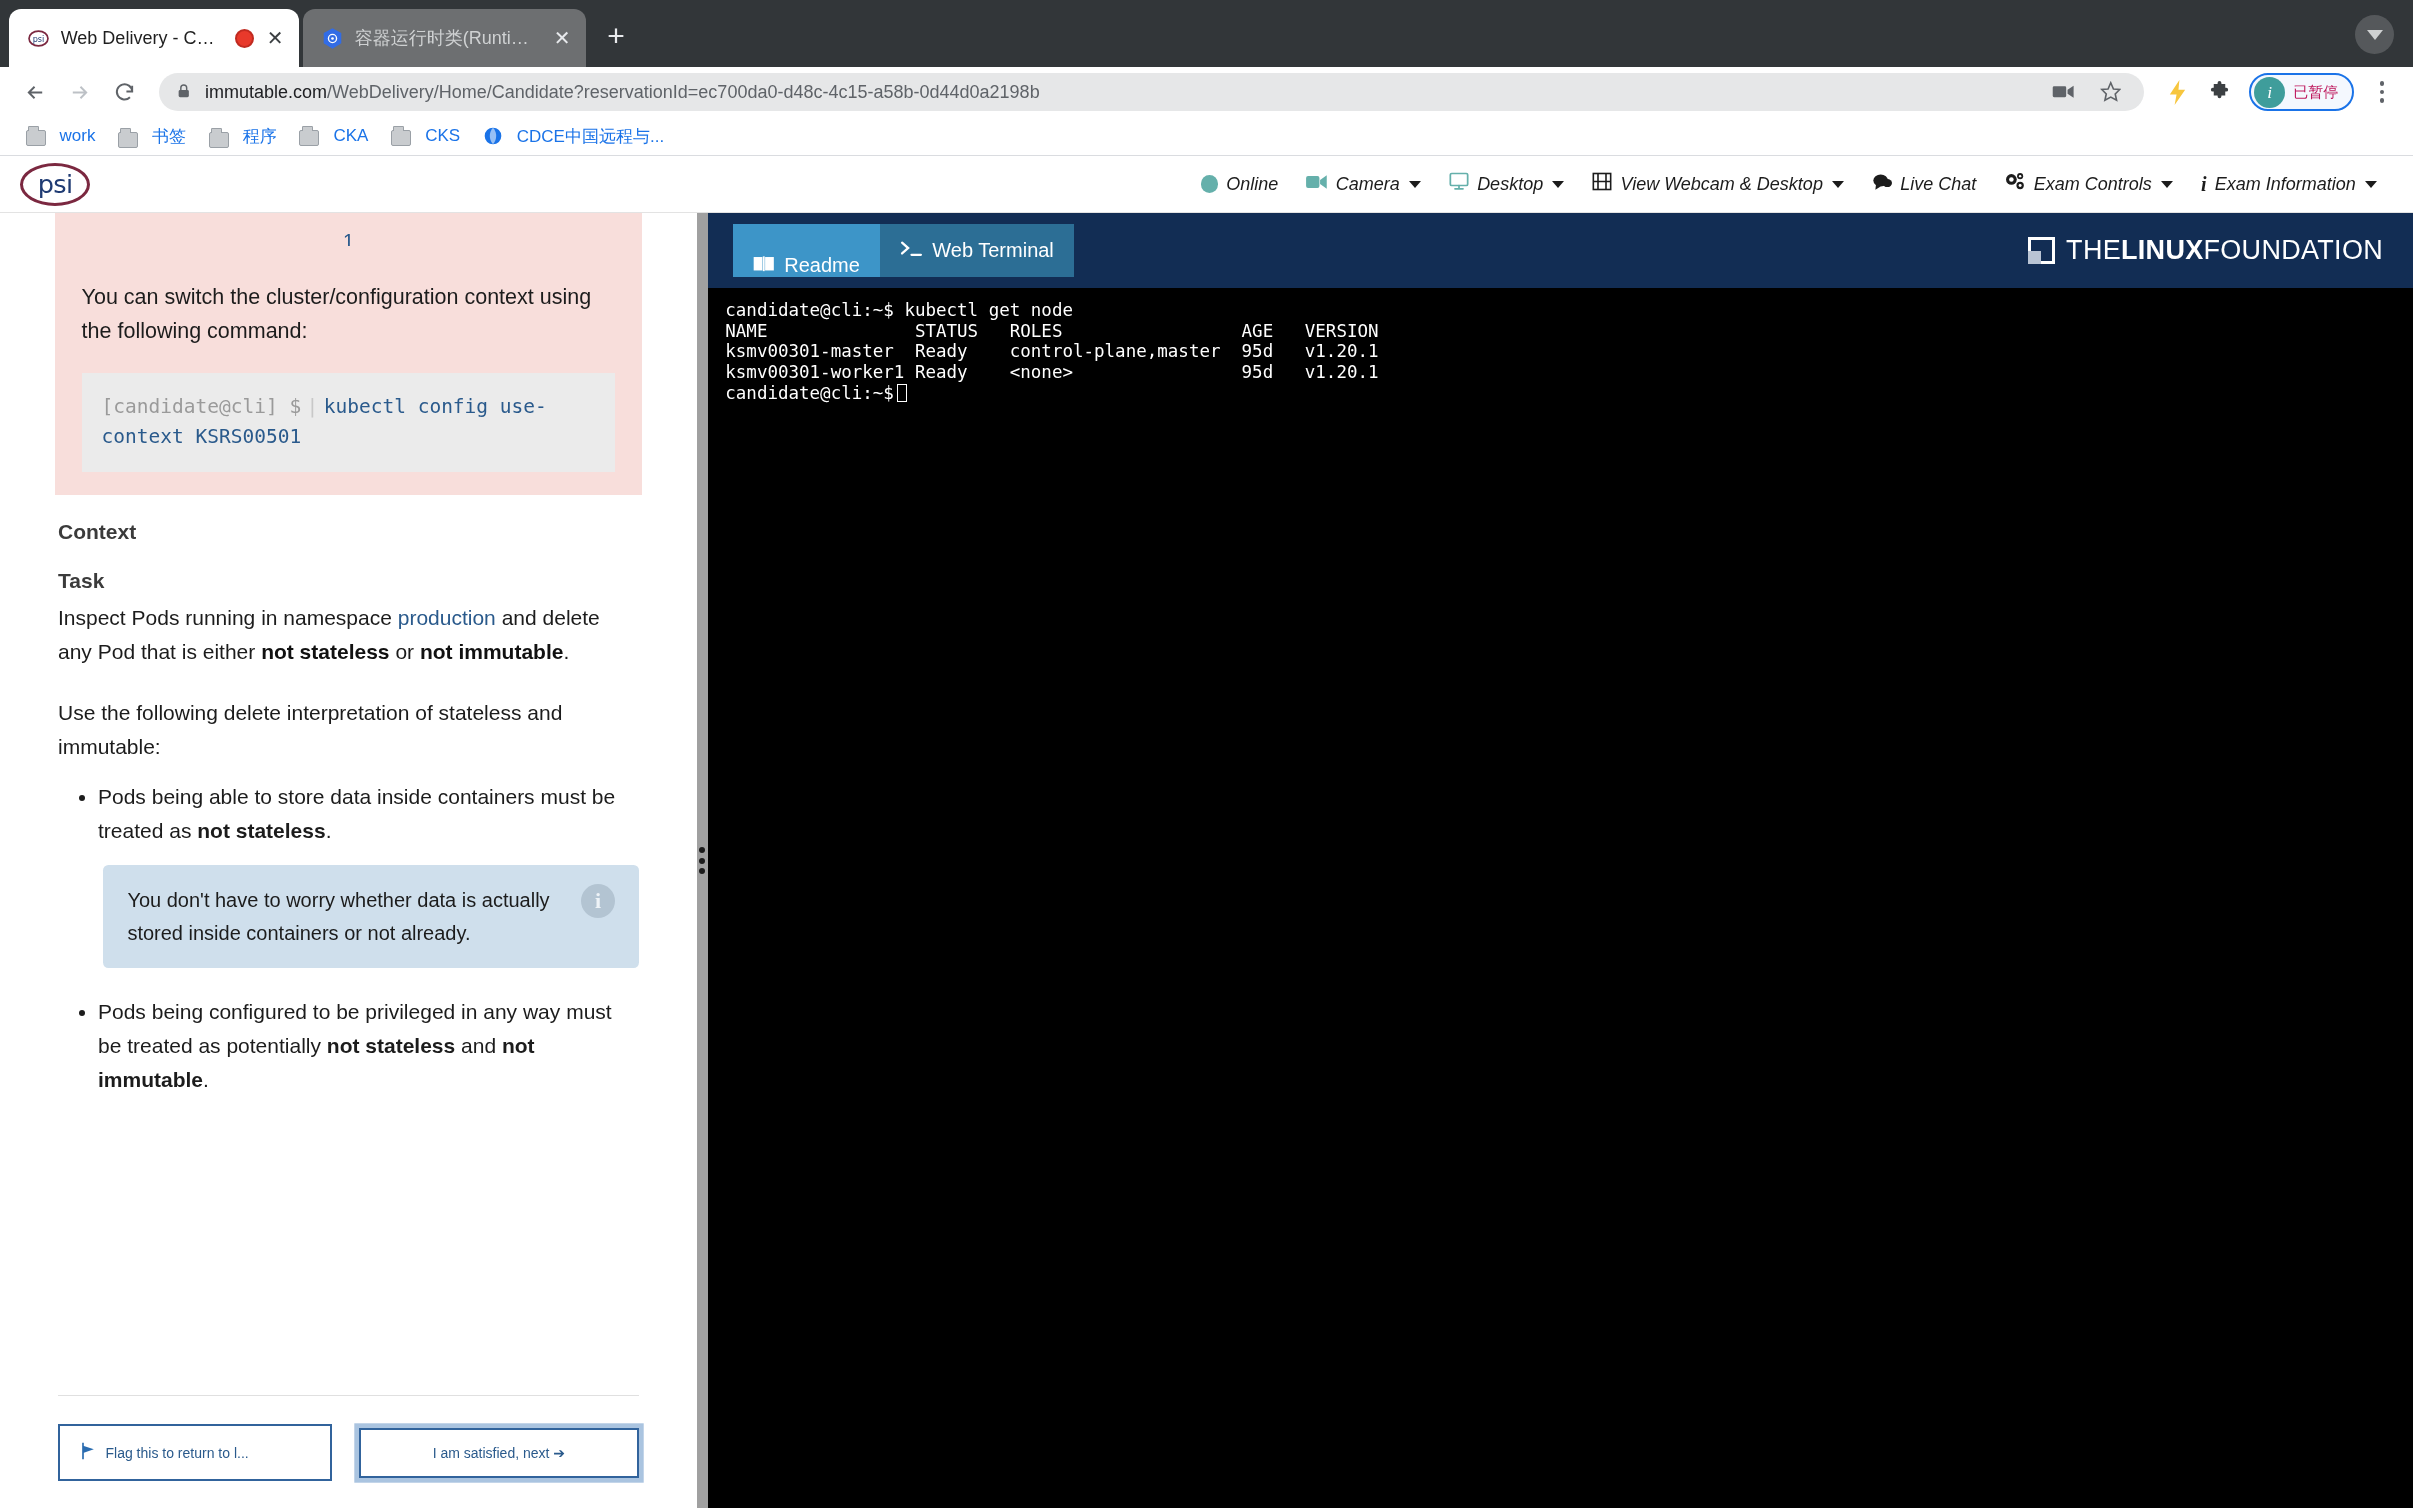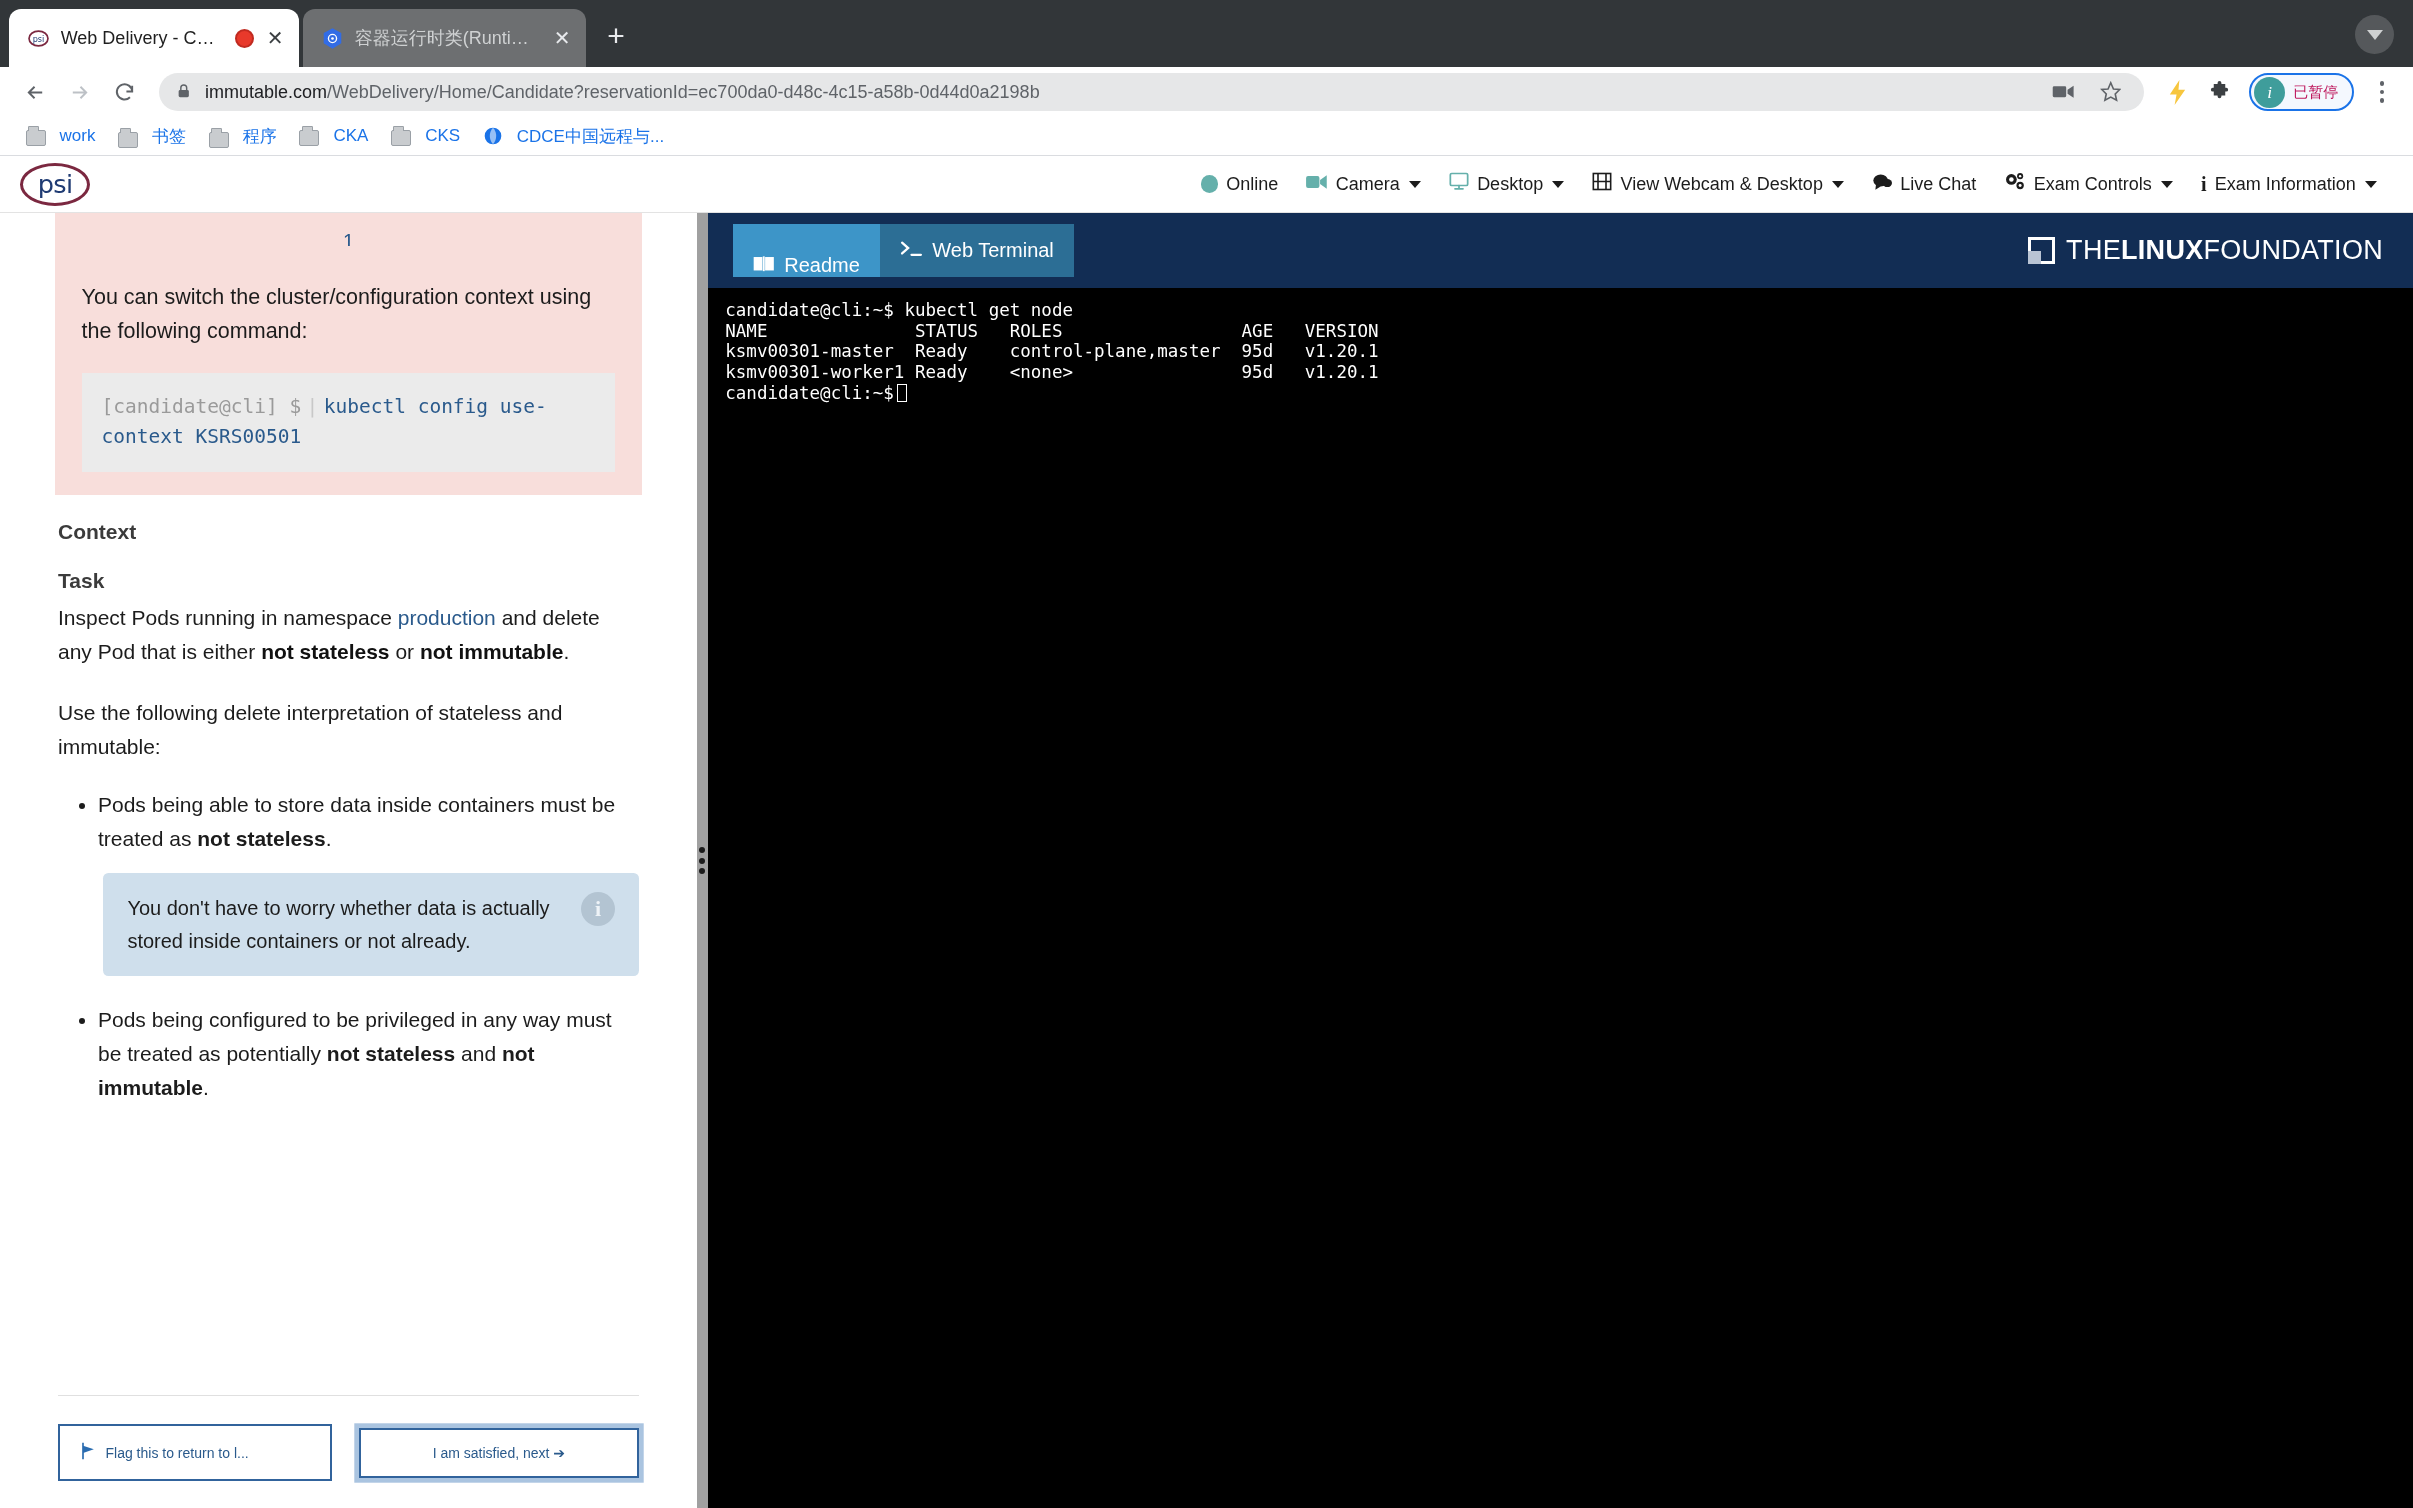--- a/index.html
+++ b/index.html
@@ -94,21 +94,21 @@
     padding: 0 20px; flex: 0 0 57px; border-bottom: 1.3px solid #e3e3e3;
   }
   .psi-logo { width: 70px; height: 43px; position: relative; flex: 0 0 70px; }
   .psi-logo .ring {
     position: absolute; inset: 0; border: 3.4px solid #7b2840; border-radius: 50%;
   }
   .psi-logo .txt {
     position: absolute; inset: 0; display: flex; align-items: center; justify-content: center;
     font-size: 25.6px; color: #1f3b73; font-family: "DejaVu Sans", sans-serif; letter-spacing: -0.7px;
   }
-  .psi-nav { margin-left: auto; display: flex; align-items: center; gap: 28px; padding-right: 16px; }
+  .psi-nav { margin-left: auto; display: flex; align-items: center; gap: 28px; padding-right: 16px; font-style: italic; }
   .psi-item { display: flex; align-items: center; gap: 8px; font-size: 18px; color: #1c1c1c; white-space: nowrap; }
   .psi-item .caret-d {
     width: 0; height: 0; border-left: 6px solid transparent; border-right: 6px solid transparent;
     border-top: 7.4px solid #1c1c1c; margin-left: 1.3px;
   }
   .dot-online { width: 17.5px; height: 17.5px; border-radius: 50%; background: #65b0ab; display:block; }
 
   
   .main { flex: 1; display: flex; background: #ffffff; min-height: 0; position: relative; }
 
@@ -128,21 +128,21 @@
   }
   .codebox .prompt { color: #9a9a9a; }
   .codebox .bar { color: #c8c8c8; padding: 0 5.4px; }
   .codebox .cmd { color: #2a5a8c; }
 
   .sec-h { font-size: 21px; font-weight: bold; color: #3b3b3b; margin-top: 25px; }
   .para { font-size: 21px; color: #4a4a4a; line-height: 1.62; margin-top: 8px; }
   .para.dark { color: #1c1c1c; }
   .para b { color: #111; font-weight: bold; }
   .ns-link { color: #2a5a8c; }
-  ul.bullets { margin-top: 24px; padding-left: 40px; }
+  ul.bullets { margin-top: 16px; padding-left: 40px; }
   ul.bullets > li { font-size: 21px; color: #1c1c1c; line-height: 1.62; margin-bottom: 15px; }
   ul.bullets > li b { font-weight: bold; }
   .infobox {
     background: #cfdfec; border-radius: 5.4px; padding: 19px 24px; margin: 17.5px 0 27px 5.4px;
     display: flex; gap: 13.5px; align-items: flex-start;
   }
   .infobox .itxt { font-size: 20px; color: #1c1c1c; line-height: 1.62; flex: 1; }
   .infobox .iico {
     width: 34px; height: 34px; border-radius: 50%; background: #b3c4d2; color: #eef3f7;
     font-size: 22px; font-weight: bold; font-family: "Liberation Serif", serif;

